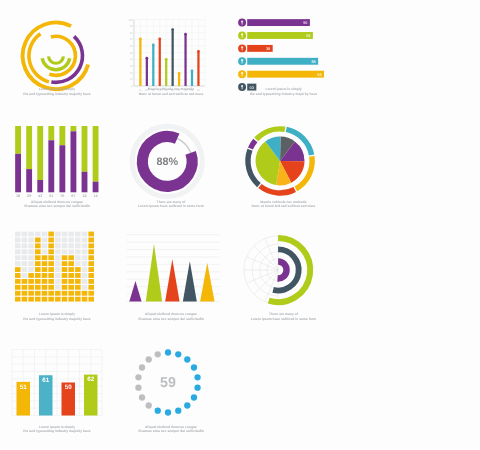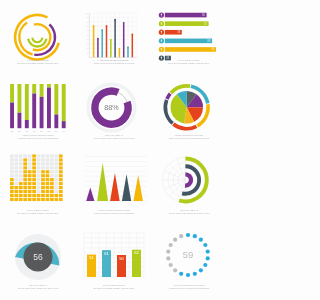--- a/index.html
+++ b/index.html
@@ -1,20 +1,20 @@
 <!DOCTYPE html>
 <html><head>
 <meta charset="utf-8">
 <style>
   html,body{margin:0;padding:0;}
   body{width:226px;height:300px;background:#fdfdfd;
        font-family:"Liberation Sans",sans-serif;overflow:hidden;
        -webkit-font-smoothing:antialiased;}
   .grid{display:grid;grid-template-columns:76px 76px 74px;
-        grid-template-rows:75px 75px 75px 75px;width:226px;height:280px;}
+        grid-template-rows:75px 75px 75px 75px;width:226px;height:280px;font-weight:bold;}
   .cell{position:relative;overflow:hidden;}
   .viz{position:absolute;left:0;top:0;}
   .cap{position:absolute;left:0;right:0;bottom:10px;text-align:center;
        font-size:2.2px;line-height:3.1px;color:#a9adb2;letter-spacing:0.02px;
        font-family:"Liberation Sans",sans-serif;}
   .cap div{white-space:nowrap;}
   svg{display:block;shape-rendering:geometricPrecision;}
   text{font-family:"Liberation Sans",sans-serif;}
 </style>
 </head>
@@ -399,32 +399,20 @@
 <path d="M 33.40 16.30 A 13.70 13.70 0 1 1 30.09 43.29" fill="none" stroke="#425563" stroke-width="3.9" stroke-linecap="butt"></path>
 <path d="M 33.40 24.30 A 5.70 5.70 0 1 1 33.00 35.69" fill="none" stroke="#7B3391" stroke-width="4.3" stroke-linecap="butt"></path>
 </svg>
 <div class="cap">
         <div>There are many  of</div>
         <div>Lorem ipsum  have suffered  in some form</div>
       </div>
 </div>
 <div class="cell">
 <svg class="viz" width="76" height="62" viewBox="0 0 76 62">
-<circle cx="38" cy="32" r="23.0" fill="#EFF0F1"></circle>
-<path d="M 15 32 A 23 23 0 0 1 59.38 40.47 Z" fill="#4BB2C7"></path>
-<circle cx="38" cy="32" r="14.5" fill="#58595B"></circle>
-<text x="38" y="35.0" font-size="8.5" fill="#E6E7E8" text-anchor="middle">56</text>
-</svg>
-<div class="cap">
-        <div>There are many  of</div>
-        <div>Lorem ipsum  have suffered  in some form</div>
-      </div>
-</div>
-<div class="cell">
-<svg class="viz" width="76" height="62" viewBox="0 0 76 62">
 <line x1="8.0" y1="8.00" x2="68.0" y2="8.00" stroke="#EDEEEF" stroke-width="0.45"></line>
 <line x1="8.0" y1="12.89" x2="68.0" y2="12.89" stroke="#EDEEEF" stroke-width="0.45"></line>
 <line x1="8.0" y1="17.78" x2="68.0" y2="17.78" stroke="#EDEEEF" stroke-width="0.45"></line>
 <line x1="8.0" y1="22.67" x2="68.0" y2="22.67" stroke="#EDEEEF" stroke-width="0.45"></line>
 <line x1="8.0" y1="27.56" x2="68.0" y2="27.56" stroke="#EDEEEF" stroke-width="0.45"></line>
 <line x1="8.0" y1="32.44" x2="68.0" y2="32.44" stroke="#EDEEEF" stroke-width="0.45"></line>
 <line x1="8.0" y1="37.33" x2="68.0" y2="37.33" stroke="#EDEEEF" stroke-width="0.45"></line>
 <line x1="8.0" y1="42.22" x2="68.0" y2="42.22" stroke="#EDEEEF" stroke-width="0.45"></line>
 <line x1="8.0" y1="47.11" x2="68.0" y2="47.11" stroke="#EDEEEF" stroke-width="0.45"></line>
 <line x1="8.0" y1="52.00" x2="68.0" y2="52.00" stroke="#EDEEEF" stroke-width="0.45"></line>

